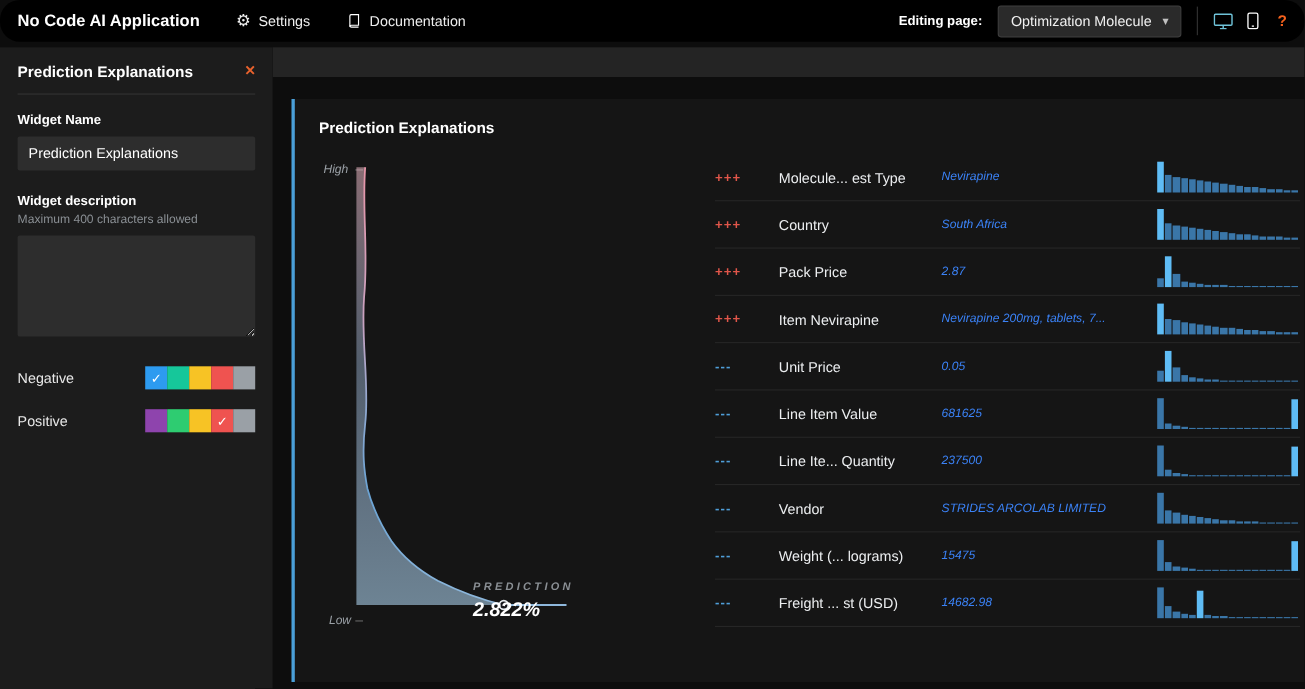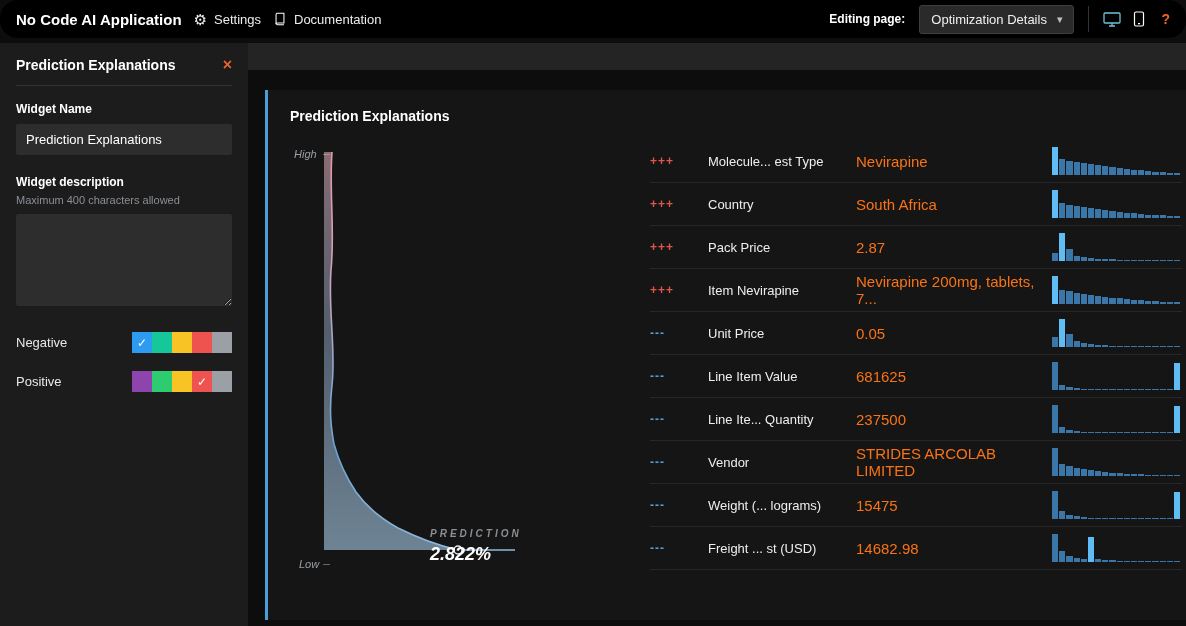--- a/index.html
+++ b/index.html
@@ -8,21 +8,21 @@
     width:1186px; height:626px; overflow:hidden;
     background:#0d0d0d; color:#fff;
     font-family:"Liberation Sans", sans-serif;
     position:relative;
   }
 
   
   .topbar {
     height:38px; background:#000;
     display:flex; align-items:center;
-    padding:0 14px 0 16px; gap:12px;border-radius:18px;
+    padding:0 14px 0 16px; gap:33px;border-radius:18px;
   }
   .app-title { font-size:15px; font-weight:bold; white-space:nowrap; }
   .tb-item { display:flex; align-items:center; gap:7px; font-size:13px; color:#ededed; cursor:pointer; }
   .tb-icon { display:flex; align-items:center; }
   .gear-glyph { font-size:15px; line-height:1; }
   .tb-right { margin-left:auto; display:flex; align-items:center; gap:14px; }
   .editing-label { font-size:12px; font-weight:bold; }
   .page-select {
     display:flex; align-items:center; gap:10px;
     background:#2a2a2a; border:1px solid #3e3e3e; border-radius:3px;
@@ -97,21 +97,21 @@
     align-items:center;
   }
   .thead { height:28px; border-bottom:1px solid #2b2b2b; }
   .hcell { font-size:11px; font-weight:bold; color:#8d9499; letter-spacing:0.6px; }
   .trow { height:43px; border-bottom:1px solid #262626; }
   .cell { font-size:13px; }
   .impact { font-weight:bold; letter-spacing:1px; font-size:12px; }
   .impact.positive { color:#e0564a; }
   .impact.negative { color:#4f9fd9; }
   .feature { color:#eceef0; }
-  .value { color:#f97316; font-size:15px; }
+  .value { color:#3b82f6; font-size:11px;font-style:italic; }
   .hist { display:flex; align-items:flex-end; gap:1px; height:28px; width:100%; padding-right:2px; }
   .hist .bar { flex:1; background:#3a76a8; min-height:1px; }
   .hist .bar.hl { background:#5fbcf5; }
 </style>
 </head>
 <body>
 
 <div class="topbar">
   <div class="app-title">No Code AI Application</div>
 
@@ -126,21 +126,21 @@
           <path d="M4 1.5h8.5v11H5.2A1.7 1.7 0 0 0 3.5 14V3A1.5 1.5 0 0 1 5 1.5z" fill="none" stroke="#fff" stroke-width="1.2"></path>
           <path d="M3.5 12.7c0 1 .8 1.8 1.7 1.8h7.3" fill="none" stroke="#fff" stroke-width="1.2"></path>
         </svg>
     </span>
     <span>Documentation</span>
   </div>
 
   <div class="tb-right">
     <span class="editing-label">Editing page:</span>
     <div class="page-select">
-      <span>Optimization Details</span>
+      <span>Optimization Molecule</span>
       <span class="chevron">▾</span>
     </div>
     <div class="divider-v"></div>
     <div class="device-icons">
       <span class="tb-icon">
         <svg width="18" height="16" viewBox="0 0 18 16">
             <rect x="1" y="2" width="16" height="10" rx="1" fill="none" stroke="#6fc3d9" stroke-width="1.3"></rect>
             <path d="M6 15h6M9 12v3" stroke="#6fc3d9" stroke-width="1.3"></path>
           </svg>
       </span>

